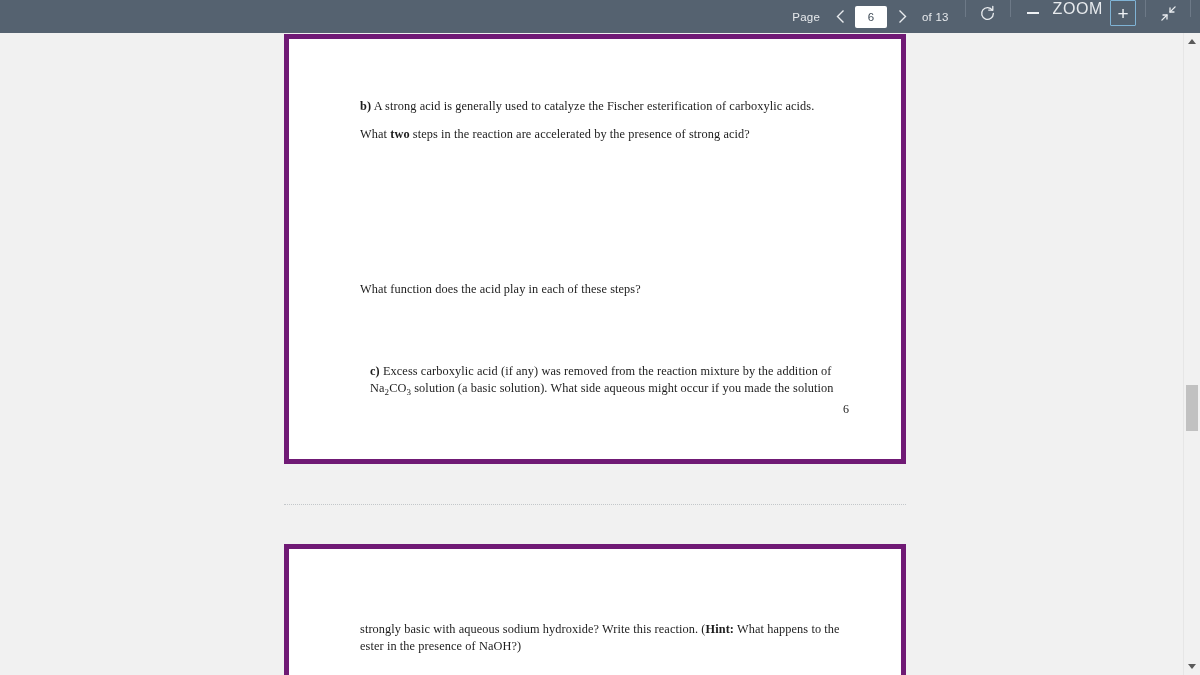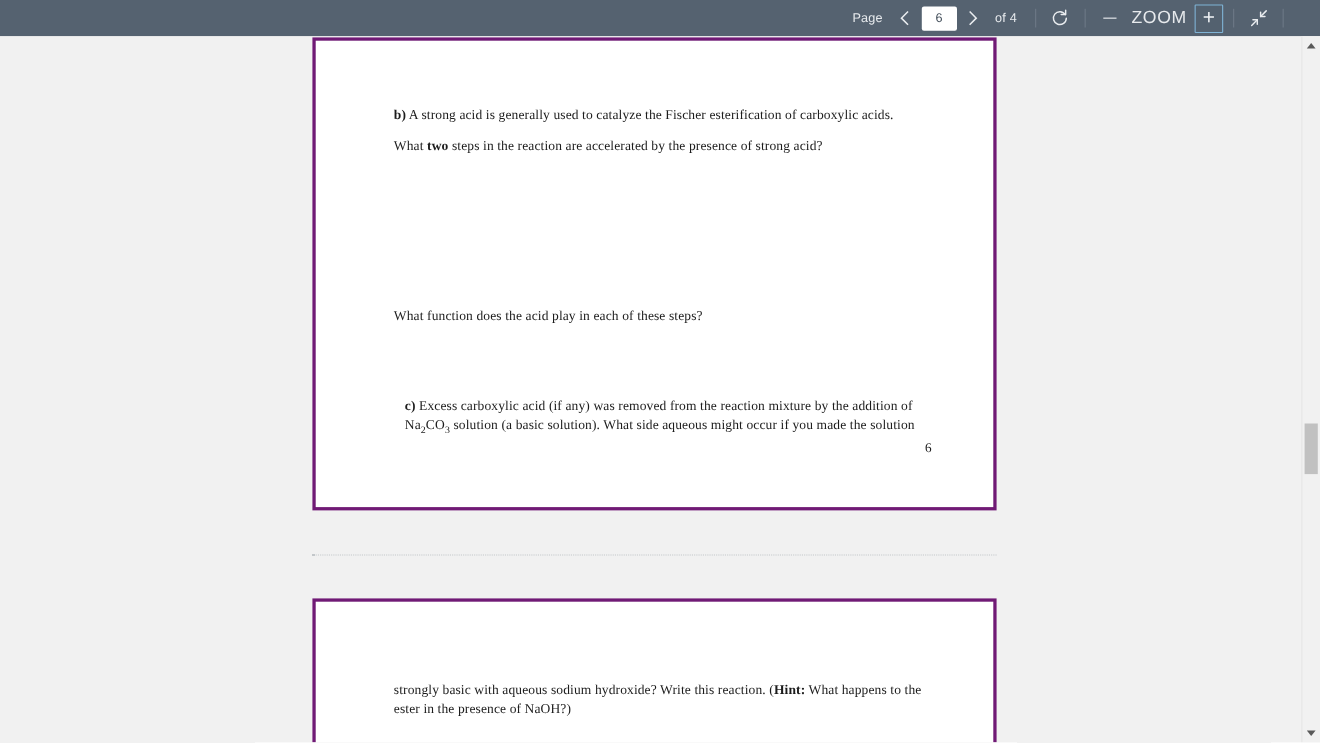--- a/index.html
+++ b/index.html
@@ -23,24 +23,23 @@
   }
 
   
   .toolbar {
     position: absolute;
     top: 0; left: 0;
     width: 1200px;
     height: 33px;
     background: #556270;
     display: flex;
-    align-items: center;
     justify-content: flex-end;
     box-sizing: border-box;
-    padding-right: 24px;
+    padding-right: 0;
   }
   .tb-group {
     display: flex;
     align-items: center;
     height: 33px;
   }
   .tb-label {
     color: #e7eaed;
     font-size: 11.5px;
     letter-spacing: .2px;
@@ -130,21 +129,21 @@
     top: 0;
     left: 0;
     width: 1190px;
   }
 
   .page {
     position: relative;
     width: 622px;
     margin: 0 auto;
     background: #ffffff;
-    border: 3px solid #701a75;
+    border: 5px solid #701a75;
     box-sizing: border-box;
     font-family: "Liberation Serif", serif;
     color: #1a1a1a;
   }
   #page-6 { height: 430px; margin-top: 1px; }
   #page-7 { height: 430px; }
 
   .page-sep {
     width: 622px;
     margin: 0 auto;
@@ -231,21 +230,21 @@
         <svg width="9" height="15" viewBox="0 0 9 15">
           <polyline points="7.5,1.5 1.5,7.5 7.5,13.5" fill="none" stroke="#e9ecef" stroke-width="1.4"></polyline>
         </svg>
       </span>
       <input class="page-input" type="text" value="6" style="">
       <span class="tb-arrow">
         <svg width="9" height="15" viewBox="0 0 9 15">
           <polyline points="1.5,1.5 7.5,7.5 1.5,13.5" fill="none" stroke="#e9ecef" stroke-width="1.4"></polyline>
         </svg>
       </span>
-      <span class="tb-label">of 4</span>
+      <span class="tb-label">of 13</span>
     </div>
 
     <div class="tb-sep"></div>
 
     <div class="tb-btn">
       <svg width="17" height="17" viewBox="0 0 18 18">
         <path d="M14.2 5.6A6.2 6.2 0 1 0 15.2 9" fill="none" stroke="#e9ecef" stroke-width="1.4" stroke-linecap="round"></path>
         <polyline points="10.3,5.4 14.6,5.5 14.6,1.4" fill="none" stroke="#e9ecef" stroke-width="1.4" stroke-linecap="round" stroke-linejoin="round"></polyline>
       </svg>
     </div>

